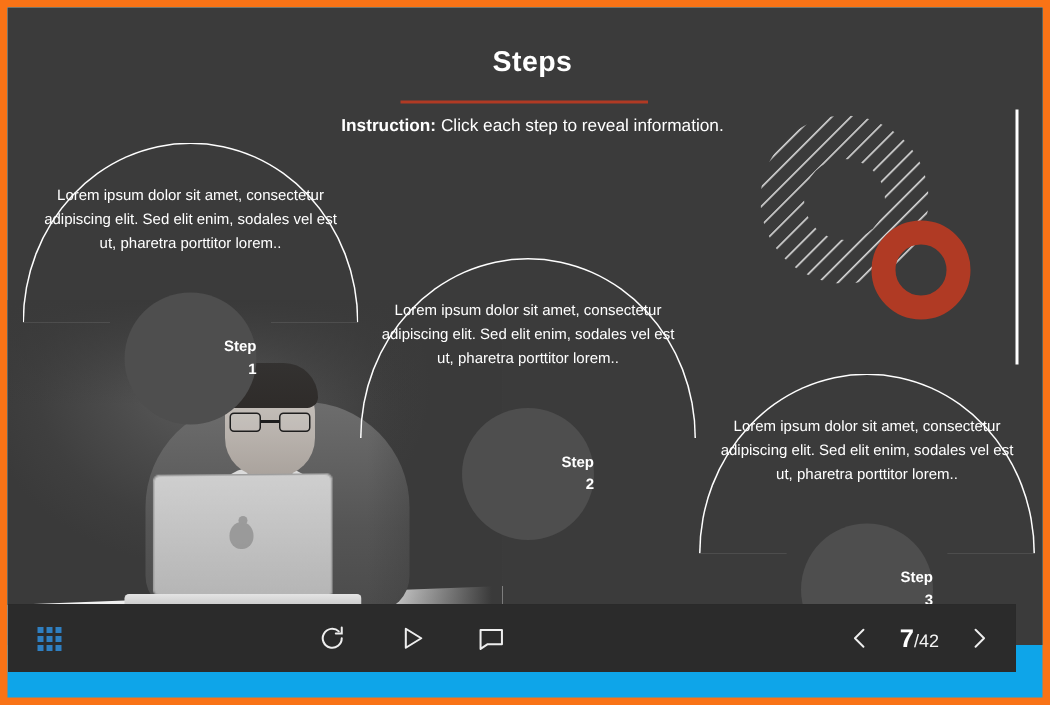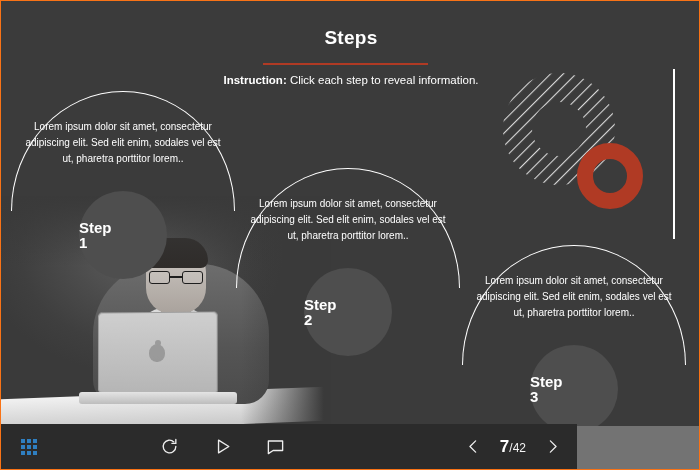--- a/index.html
+++ b/index.html
@@ -8,22 +8,22 @@
     background: #ffffff;
   }
   body {
     font-family: "Liberation Sans", sans-serif;
   }
   #stage {
     position: relative;
     width: 700px;
     height: 470px;
     overflow: hidden;
-    background: #737373;
-    border: 1px solid #f97316;
+    background: #0ea5e9;
+    border: 5px solid #f97316;
     box-sizing: border-box;
   }
   
   #slide {
     position: absolute;
     left: 0;
     top: 0;
     width: 700px;
     height: 425px;
     background: #3b3b3b;
@@ -261,33 +261,33 @@
     line-height: 16px;
     text-align: center;
   }
   .step-circle {
     position: absolute;
     border-radius: 50%;
     background: #4e4e4e;
     color: #ffffff;
     display: flex;
     flex-direction: column;
-    align-items: flex-start;
+    align-items: flex-end;
     justify-content: center;
-    font-size: 15px;
+    font-size: 10px;
     font-weight: bold;
     line-height: 15px;
   }
 
   
   #playbar {
     position: absolute;
     left: 0;
-    bottom: 0;
-    width: 576px;
+    bottom: 17px;
+    width: 672px;
     height: 45px;
     background: #2b2b2b;
     display: flex;
     align-items: center;
   }
   .pb-left {
     width: 56px;
     display: flex;
     align-items: center;
     justify-content: center;

